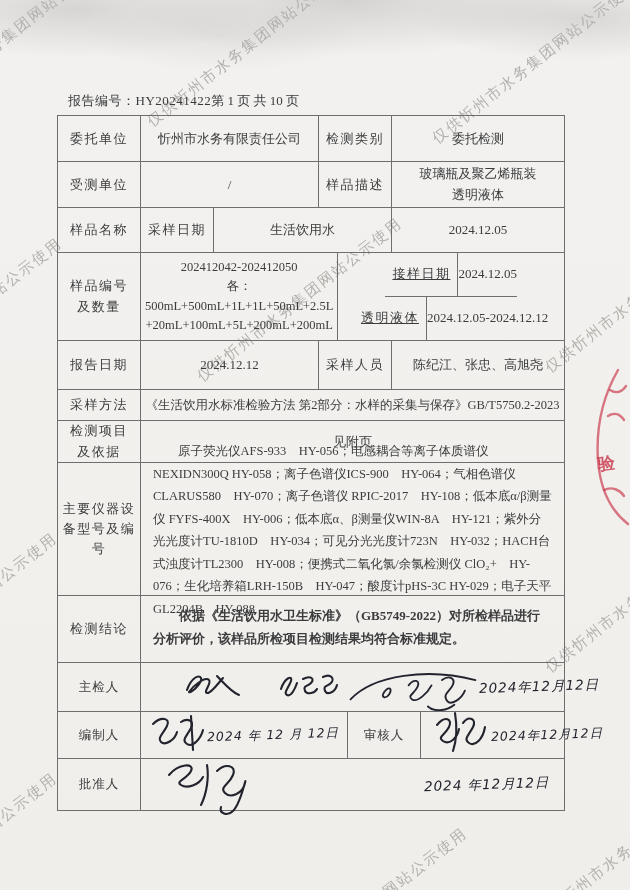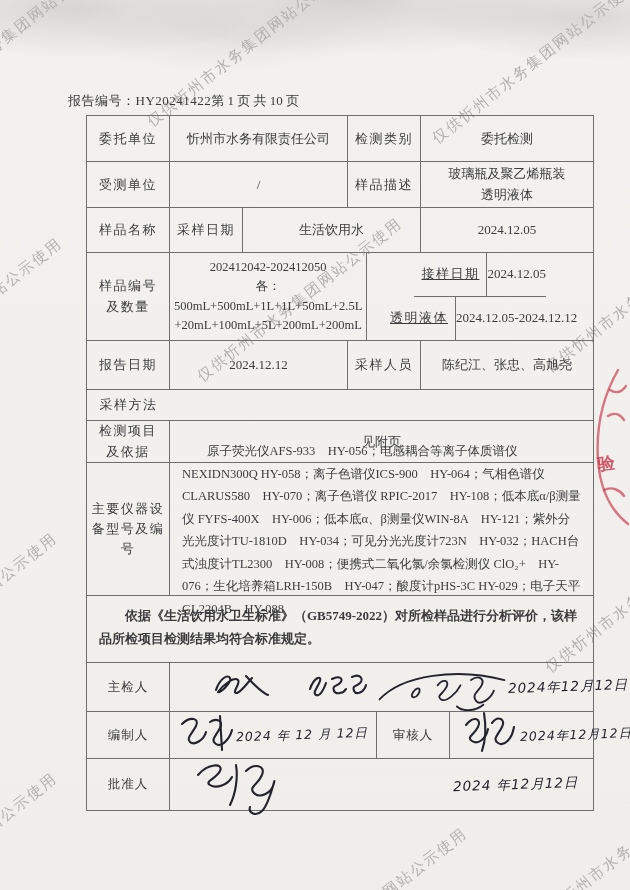--- a/index.html
+++ b/index.html
@@ -27,21 +27,21 @@
     position:absolute;top:52px;left:0;width:100%;text-align:center;
     font-family:"Liberation Sans","DejaVu Sans",sans-serif;
     font-weight:bold;font-size:17.5px;letter-spacing:1px;color:#2e2e30;
   }
   .meta{position:absolute;top:92px;left:68px;width:508px;display:flex;justify-content:flex-start;font-size:13px;color:#3a3a3c;}
   .meta .rn{letter-spacing:.5px;}
   
   .tbl{
     position:absolute;left:57px;top:115px;width:508px;
     border:1px solid #6e6e6e;box-sizing:border-box;
-    font-size:13px;color:#3c3c3e;background:transparent;margin-left:29px;
+    font-size:13px;color:#3c3c3e;background:transparent;
   }
   .trow{display:flex;border-bottom:1px solid #6e6e6e;box-sizing:border-box;}
   .trow:last-child{border-bottom:none;}
   .cell{
     box-sizing:border-box;border-right:1px solid #6e6e6e;
     display:flex;align-items:center;justify-content:center;
     text-align:center;padding:2px 4px;overflow:visible;
   }
   .cell:last-child{border-right:none;}
   .w1{flex:0 0 83px;}  .w2{flex:0 0 178px;} .w3{flex:0 0 73px;} .w4{flex:1 1 auto;}
@@ -141,38 +141,40 @@
 
     <div class="trow" style="height:49px;">
       <div class="cell w1 lbl">报告日期</div>
       <div class="cell w2">2024.12.12</div>
       <div class="cell w3 lbl">采样人员</div>
       <div class="cell w4">陈纪江、张忠、高旭尧</div>
     </div>
 
     <div class="trow" style="height:31px;">
       <div class="cell w1 lbl">采样方法</div>
+      <div class="cell w4 small">《生活饮用水标准检验方法 第2部分：水样的采集与保存》GB/T5750.2-2023</div>
     </div>
 
     <div class="trow" style="height:42px;">
       <div class="cell w1 lbl preline">检测项目
 及依据</div>
       <div class="cell w4">见附页</div>
     </div>
 
     <div class="trow" style="height:133px;">
       <div class="cell w1 lbl preline">主要仪器设
 备型号及编
 号</div>
       <div class="cell w4">
           <span class="block indent">原子荧光仪AFS-933　HY-056；电感耦合等离子体质谱仪NEXIDN300Q HY-058；离子色谱仪ICS-900　HY-064；气相色谱仪CLARUS580　HY-070；离子色谱仪 RPIC-2017　HY-108；低本底α/β测量仪 FYFS-400X　HY-006；低本底α、β测量仪WIN-8A　HY-121；紫外分光光度计TU-1810D　HY-034；可见分光光度计723N　HY-032；HACH台式浊度计TL2300　HY-008；便携式二氧化氯/余氯检测仪 ClO₂+　HY-076；生化培养箱LRH-150B　HY-047；酸度计pHS-3C HY-029；电子天平 GL2204B　HY-088</span>
         </div>
     </div>
 
     <div class="trow" style="height:67px;">
+      <div class="cell w1 lbl">检测结论</div>
       <div class="cell w4" style="align-items:flex-start;font-weight:bold;">
           <span class="block indent" style="font-size:13px;">依据《生活饮用水卫生标准》（GB5749-2022）对所检样品进行分析评价，该样品所检项目检测结果均符合标准规定。</span>
         </div>
     </div>
 
     <div class="trow" style="height:49px;">
       <div class="cell w1" style="font-size:12.5px;letter-spacing:1px;">主检人</div>
       <div class="cell w4 sigcell">
         <span class="sig" style="margin-left:32px;">
           <svg width="66" height="34" viewBox="0 0 66 34">

